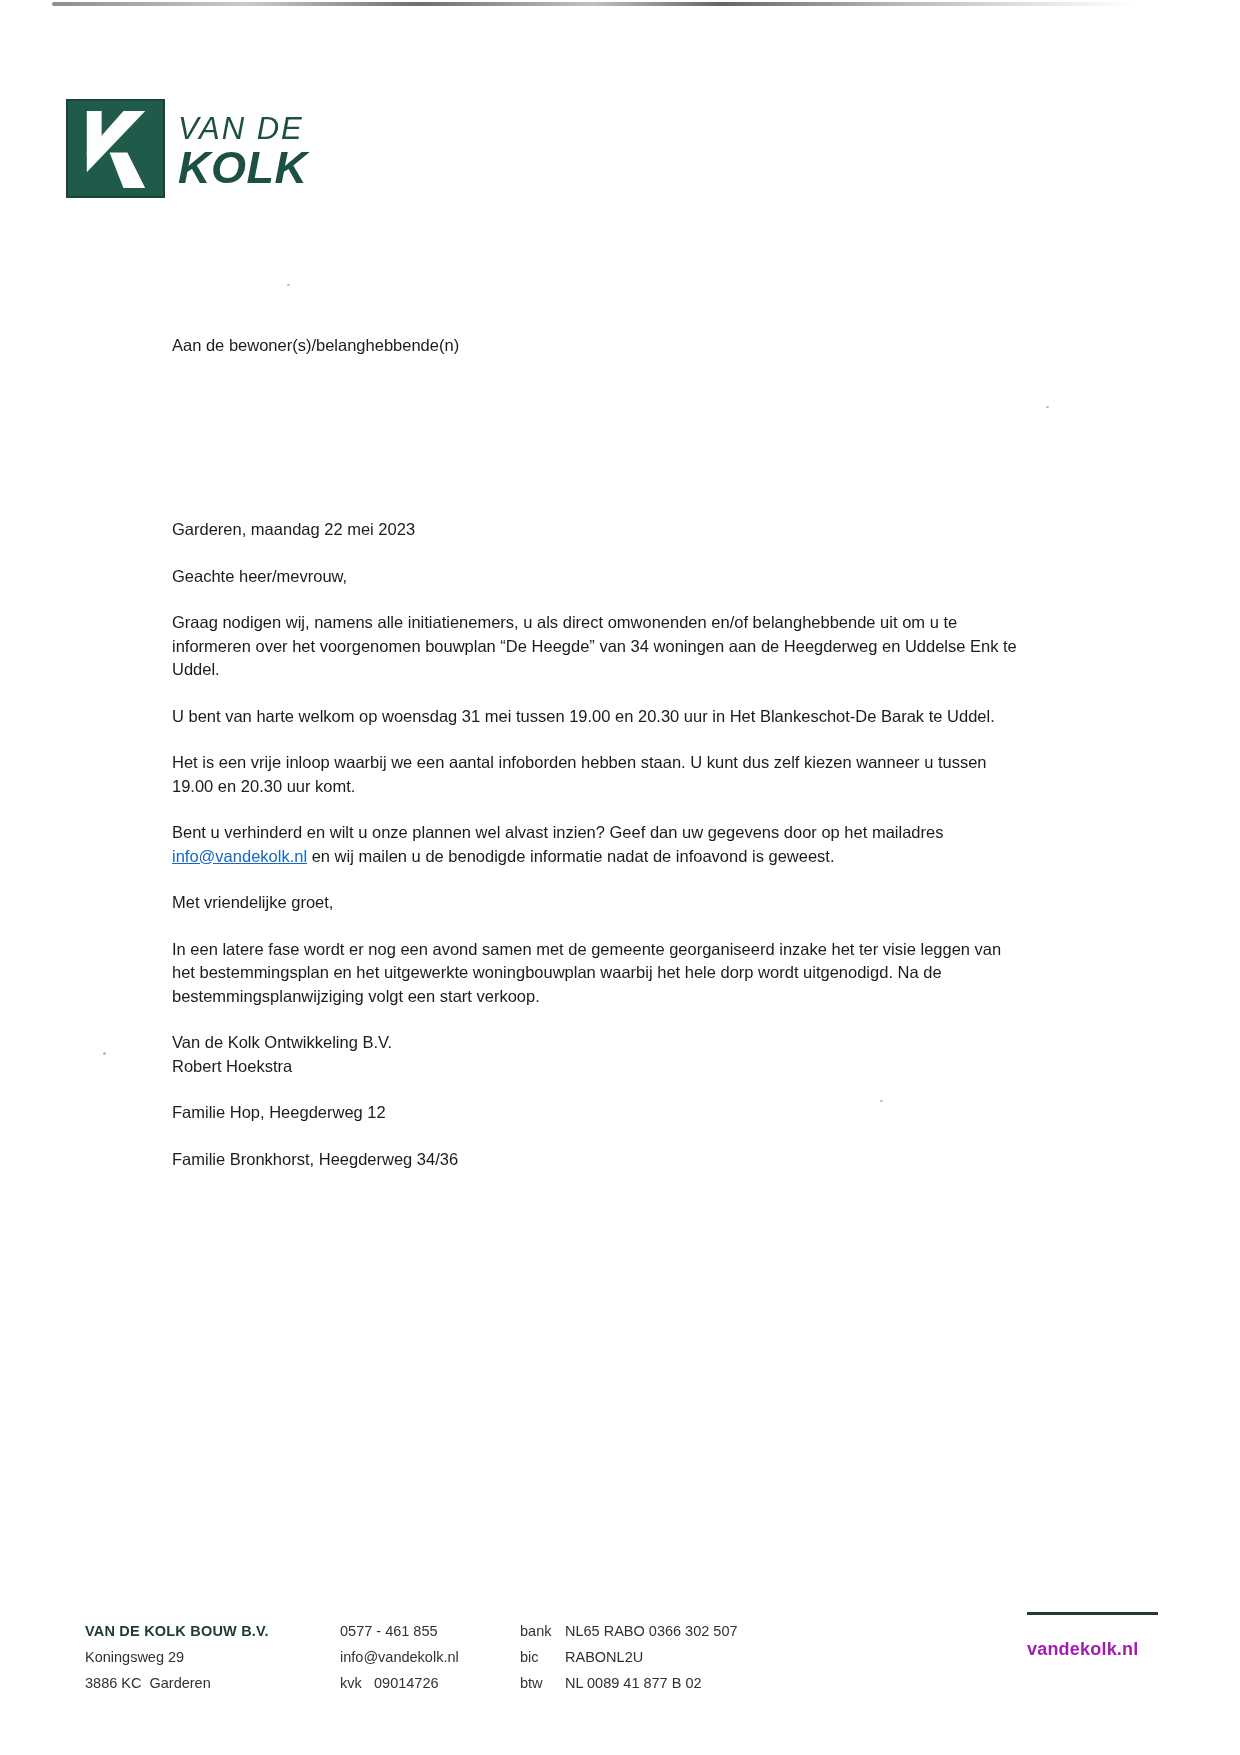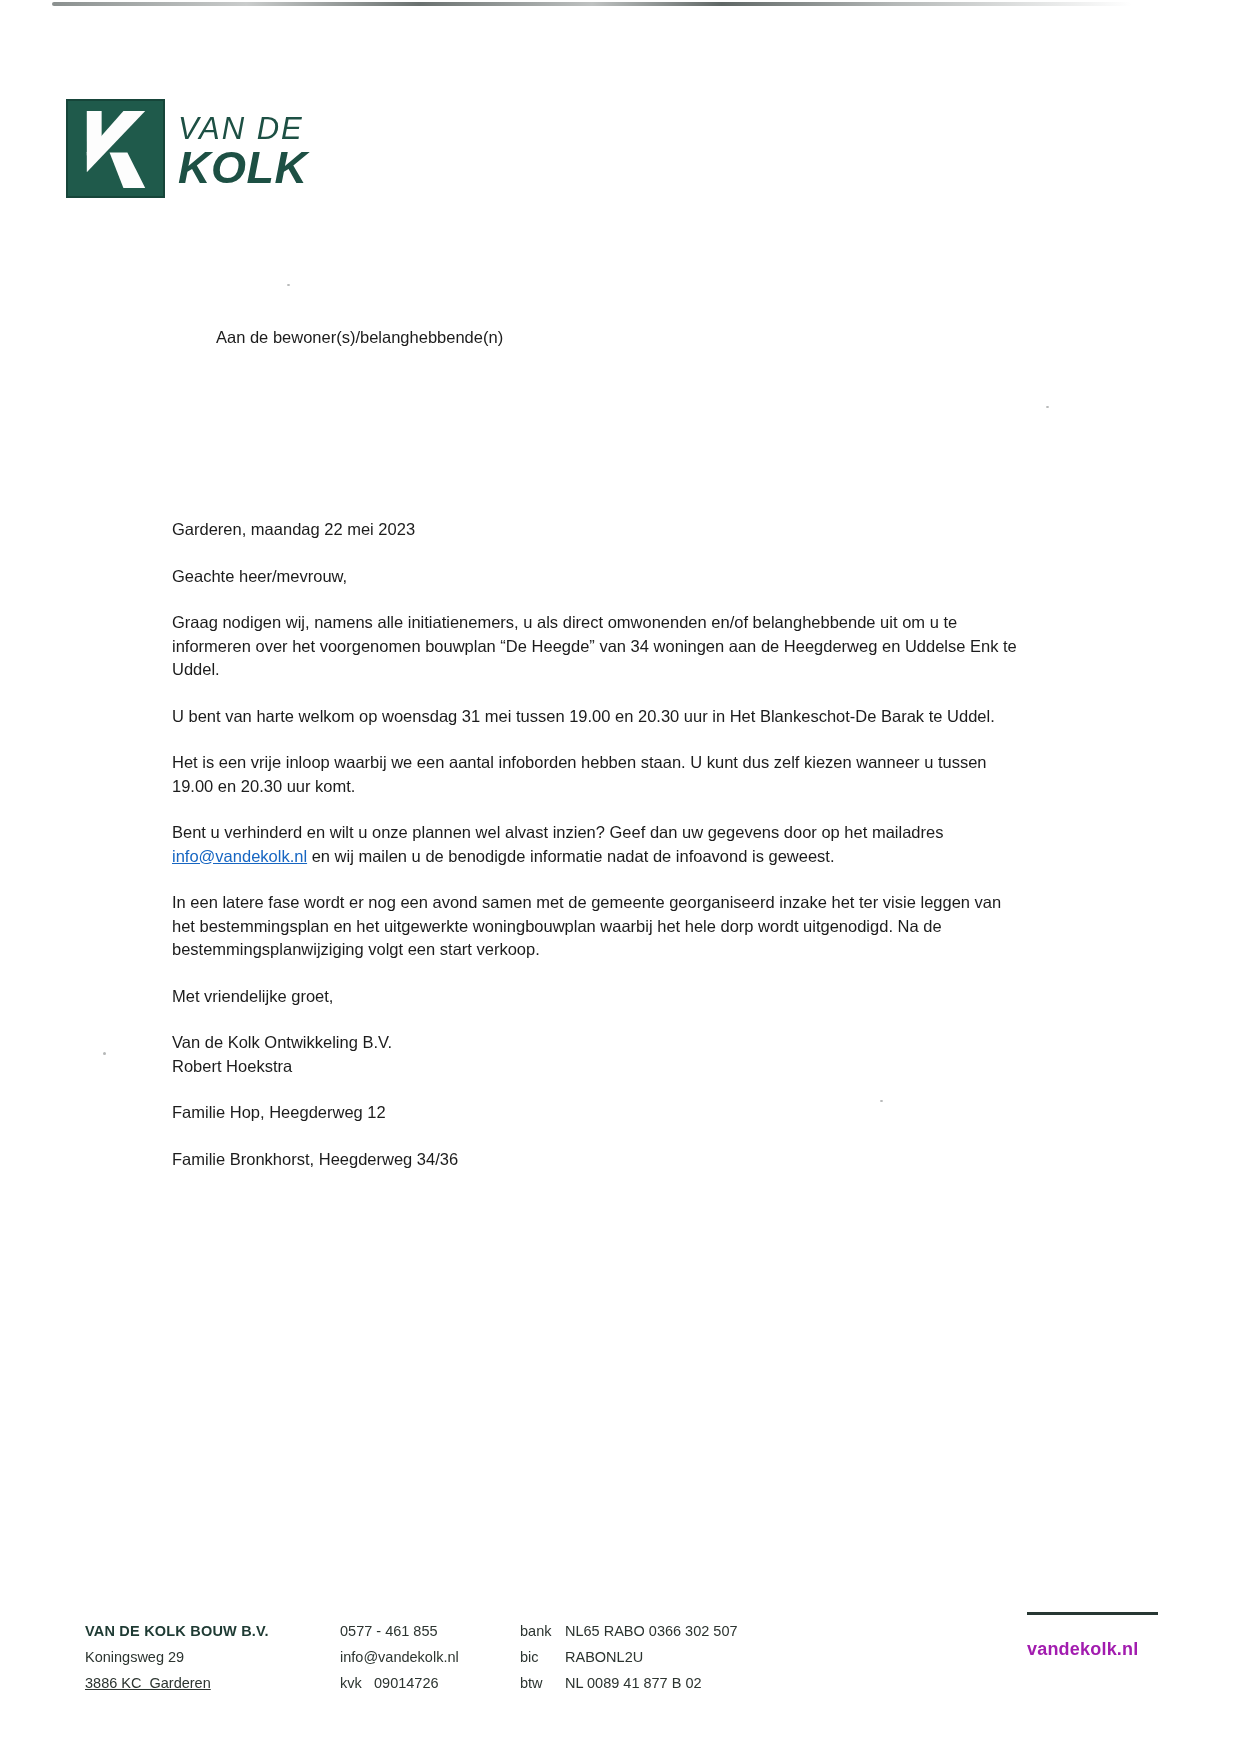--- a/index.html
+++ b/index.html
@@ -32,42 +32,42 @@
   .speck.s3 { left: 103px; top: 1052px; width: 3px; height: 3px; }
   .speck.s4 { left: 880px; top: 1100px; width: 3px; height: 2px; }
 
   
   .logo-mark { position: absolute; left: 66px; top: 99px; width: 99px; height: 99px; }
   .wordmark { position: absolute; left: 178px; top: 112px; color: #1d5044; font-style: italic; }
   .wordmark .wm1 { font-size: 31px; letter-spacing: 2px; font-weight: 400; line-height: 34px; }
   .wordmark .wm2 { font-size: 45px; font-weight: 700; letter-spacing: 0.5px; line-height: 44px; margin-top: 0px; }
 
   
-  .recipient { position: absolute; left: 172px; top: 328px; font-size: 16.5px; margin-left: 44px; }
+  .recipient { position: absolute; left: 172px; top: 336px; font-size: 16.5px; }
   .letter-body {
     position: absolute; left: 172px; top: 518px; width: 852px;
     font-size: 16.5px; line-height: 23.5px;
   }
   .letter-body p { margin: 0 0 23px 0; }
   .meta { margin: 18px 0 24px 0; font-weight: 700; }
   .meta-label { display: inline-block; width: 97px; }
   .email-link { color: #1766c2; text-decoration: underline; cursor: pointer; }
   .sig-block { margin: 0 0 23px 0; }
   .cc-line { margin: 0 0 24px 0; }
 
   
   .footer { position: absolute; left: 0; top: 1612px; width: 1240px; font-size: 14.5px; color: #2c3430; }
   .f-col { position: absolute; top: 6px; line-height: 26px; }
   .f-company { left: 85px; }
   .f-company .f-name { font-weight: 700; color: #1e3a33; letter-spacing: 0.2px; }
   .f-contact { left: 340px; }
   .f-finance { left: 520px; }
   .f-label { display: inline-block; width: 45px; }
   .f-label.kvk { width: 34px; }
-  .pre { white-space: pre-wrap; text-decoration: underline; }
+  .pre { white-space: pre-wrap; }
   .f-site { position: absolute; left: 1027px; top: 0; width: 131px; }
   .f-site-rule { height: 2.5px; background: #273733; }
   .f-site-name { margin-top: 24px; font-weight: 700; font-size: 18px; color: #a21caf; letter-spacing: 0.2px; }
 </style>
 </head>
 <body>
 
 <div class="page">
 
   <div class="scan-streak"></div>
@@ -96,23 +96,23 @@
 
 
     <p>Geachte heer/mevrouw,</p>
 
     <p>Graag nodigen wij, namens alle initiatienemers, u als direct omwonenden en/of belanghebbende uit om u te informeren over het voorgenomen bouwplan “De Heegde” van 34 woningen aan de Heegderweg en Uddelse Enk te Uddel.</p>
     <p>U bent van harte welkom op woensdag 31 mei tussen 19.00 en 20.30 uur in Het Blankeschot-De Barak te Uddel.</p>
     <p>Het is een vrije inloop waarbij we een aantal infoborden hebben staan. U kunt dus zelf kiezen wanneer u tussen 19.00 en 20.30 uur komt.</p>
 
     <p><span>Bent u verhinderd en wilt u onze plannen wel alvast inzien? Geef dan uw gegevens door op het mailadres </span><a class="email-link">info@vandekolk.nl</a><span> en wij mailen u de benodigde informatie nadat de infoavond is geweest.</span></p>
 
+    <p>Met vriendelijke groet,</p>
+
     <p>In een latere fase wordt er nog een avond samen met de gemeente georganiseerd inzake het ter visie leggen van het bestemmingsplan en het uitgewerkte woningbouwplan waarbij het hele dorp wordt uitgenodigd. Na de bestemmingsplanwijziging volgt een start verkoop.</p>
-
-    <p>Met vriendelijke groet,</p>
 
     <div class="sig-block">
       <div>Van de Kolk Ontwikkeling B.V.</div>
       <div>Robert Hoekstra</div>
     </div>
 
     <p class="cc-line">Familie Hop, Heegderweg 12</p>
     <p class="cc-line">Familie Bronkhorst, Heegderweg 34/36</p>
   </div>
 

